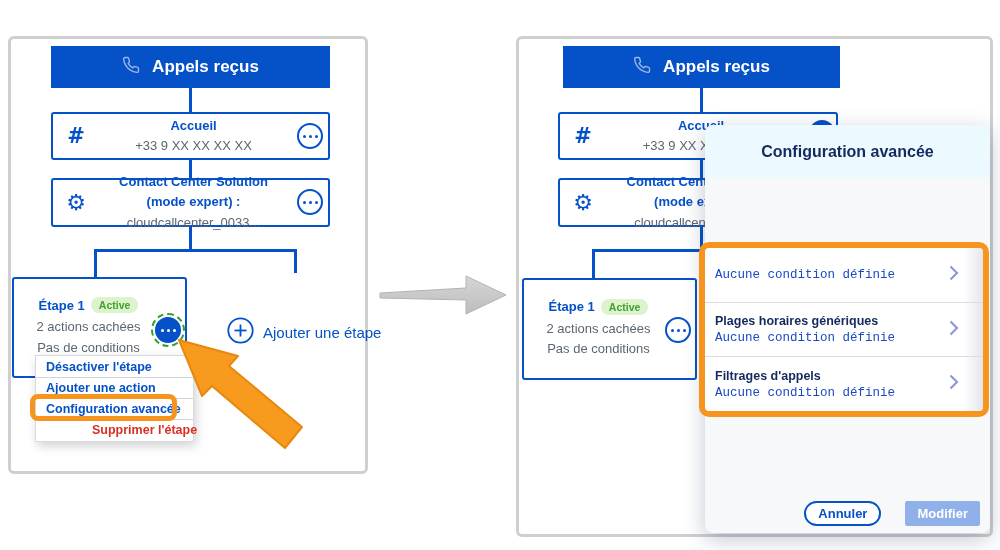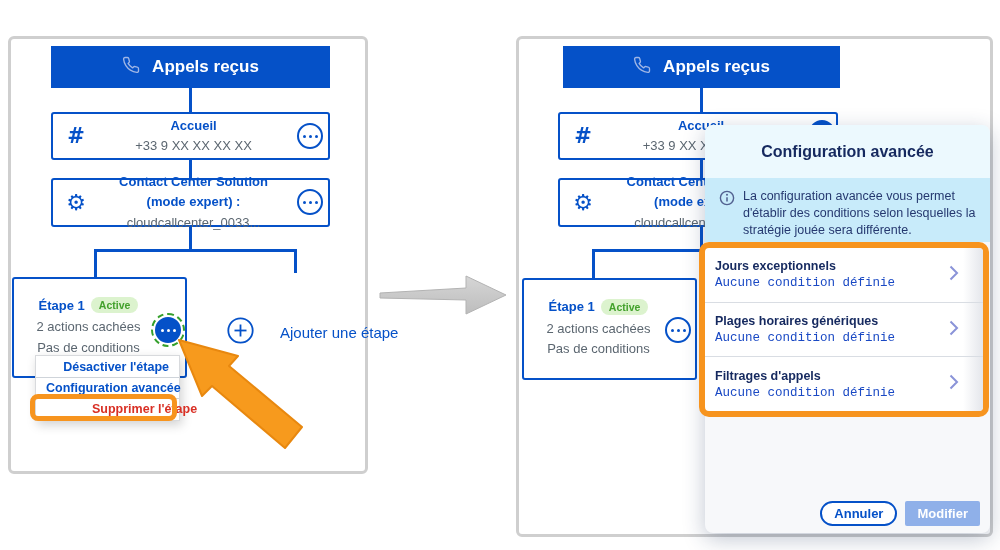--- a/index.html
+++ b/index.html
@@ -29,37 +29,37 @@
   .dots-btn{position:absolute;width:26px;height:26px;border-radius:50%;border:2px solid var(--primary);
             background:#fff;color:var(--primary);display:flex;align-items:center;justify-content:center;cursor:pointer;}
   .dots-btn i{width:3px;height:3px;border-radius:50%;background:currentColor;margin:0 1.5px;}
   .dots-btn.filled{background:var(--primary);color:#fff;}
   .dots-btn.focus-ring{outline:2px dashed #35a02c;outline-offset:2px;}
   .etape-box{flex-direction:column;justify-content:center;align-items:center;padding-right:22px;text-align:right;}
   .etape-row1{display:flex;align-items:center;gap:6px;margin-bottom:4px;}
   .badge{background:var(--badge-bg);color:var(--badge-text);font-size:10.5px;font-weight:bold;
          padding:2px 8px;border-radius:9px;}
   .etape-box .nsub{line-height:1.55;}
-  .add-step{position:absolute;display:flex;align-items:center;gap:26px;cursor:pointer;}
+  .add-step{position:absolute;display:flex;align-items:center;gap:9px;cursor:pointer;}
   .add-step span.lbl{color:var(--primary);font-size:15px;white-space:nowrap;}
-  .menu{position:absolute;background:#fff;border:1px solid #d8dadd;z-index:4;width:145px;
-        box-shadow:2px 4px 10px rgba(0,0,0,.18);padding-top:1px;text-align:right;}
+  .menu{position:absolute;background:#fff;border:1px solid #d8dadd;z-index:4;width:159px;
+        box-shadow:2px 4px 10px rgba(0,0,0,.18);padding-top:1px;}
   .menu-item{height:21px;line-height:21px;padding:0 10px;font-size:12.5px;font-weight:bold;
              color:var(--primary);border-bottom:1px solid #cfd4da;white-space:nowrap;cursor:pointer;}
   .menu-item:last-child{border-bottom:none;}
   .menu-item.danger{color:var(--danger);margin-left:46px;}
   .orange-frame{position:absolute;border:5px solid var(--orange);border-radius:8px;pointer-events:none;}
   .popover{position:absolute;left:186px;top:86px;width:285px;height:408px;border-radius:8px;
            background:var(--pop-foot-bg);box-shadow:0 6px 22px rgba(30,50,90,.28);z-index:5;}
   .pop-header{height:53px;background:var(--pop-head-bg);border-radius:8px 8px 0 0;color:var(--navy);
               font-size:16px;font-weight:bold;text-align:center;line-height:53px;}
   .pop-info{height:64px;background:var(--info-bg);display:flex;gap:8px;padding:10px 12px 10px 14px;
             font-size:12.5px;color:#25386f;line-height:1.35;}
   .pop-info .iicon{flex:none;margin-top:2px;}
-  .pop-footer{position:absolute;bottom:7px;right:10px;display:flex;gap:8px;}
+  .pop-footer{position:absolute;bottom:7px;right:10px;display:flex;gap:24px;}
   .btn-cancel{background:#fff;color:var(--primary);border:2px solid var(--primary);border-radius:13px;
               font-weight:bold;font-size:13px;padding:3px 12px;font-family:inherit;cursor:pointer;}
   .btn-submit{background:var(--disabled-btn);color:#fff;border:none;border-radius:2px;
               font-weight:bold;font-size:13px;padding:4px 12px;font-family:inherit;cursor:pointer;}
   .sections-box{position:absolute;left:180px;top:203px;width:290px;height:175px;border:6px solid var(--orange);
                 border-radius:10px;background:#fff;z-index:6;display:flex;flex-direction:column;overflow:hidden;}
   .scroll-strip{position:absolute;right:0;top:0;bottom:0;width:20px;
                 background:linear-gradient(90deg,rgba(228,230,235,0),#e4e6eb);}
   .sec-row{flex:1;position:relative;display:flex;flex-direction:column;justify-content:center;
            padding-left:10px;border-bottom:1px solid #d9dde3;cursor:pointer;}
@@ -145,20 +145,21 @@
             <circle cx="13.5" cy="13.5" r="12.2"></circle>
             <line x1="7.5" y1="13.5" x2="19.5" y2="13.5"></line>
             <line x1="13.5" y1="7.5" x2="13.5" y2="19.5"></line>
           </svg>
       </span>
       <span class="lbl">Ajouter une étape</span>
     </div>
 
     <div class="menu" style="left:24px;top:316px;">
       <div class="menu-item">Désactiver l'étape</div>
+      <div class="menu-item">Ajouter une action</div>
       <div class="menu-item">Configuration avancée</div>
       <div class="menu-item danger">Supprimer l'étape</div>
     </div>
 
     <div class="orange-frame" style="left:19px;top:355px;width:147px;height:27px;z-index:5;"></div>
 
     <svg class="orange-arrow" width="140" height="122" viewBox="0 0 140 122">
       <polygon points="8,5 67,21 58,31 131,92 114,113 41,51 31,61" fill="#f79a1d" stroke="#e8880f" stroke-width="2" stroke-linejoin="round"></polygon>
     </svg>
   </div>
@@ -227,40 +228,29 @@
       <div class="nsub">Pas de conditions</div>
     </div>
     <button class="dots-btn" style="left:146px;top:278px;z-index:2;">
         <i></i>
         <i></i>
         <i></i>
       </button>
 
     <div class="popover">
       <div class="pop-header">Configuration avancée</div>
-      <div class="pop-info">
-        <span class="iicon">
-          <svg width="16" height="16" viewBox="0 0 16 16" fill="none">
-              <circle cx="8" cy="8" r="6.6" stroke="#51608f" stroke-width="1.4"></circle>
-              <line x1="8" y1="7.3" x2="8" y2="11.4" stroke="#51608f" stroke-width="1.5"></line>
-              <circle cx="8" cy="4.7" r="1" fill="#51608f"></circle>
-            </svg>
-        </span>
-        <span>La configuration avancée vous permet d'établir des conditions selon lesquelles la stratégie jouée sera différente.</span>
-      </div>
       <div class="pop-footer">
         <button class="btn-cancel">Annuler</button>
         <button class="btn-submit">Modifier</button>
       </div>
     </div>
 
     <div class="sections-box">
       <div class="scroll-strip"></div>
       <div class="sec-row">
-        <div class="sec-title">Jours exceptionnels</div>
         <div class="sec-sub">Aucune condition définie</div>
         <span class="chev">
           <svg width="10" height="16" viewBox="0 0 10 16" fill="none">
               <polyline points="1.5,1.5 8,8 1.5,14.5" stroke="#8a93d8" stroke-width="2"></polyline>
             </svg>
         </span>
       </div>
       <div class="sec-row">
         <div class="sec-title">Plages horaires génériques</div>
         <div class="sec-sub">Aucune condition définie</div>

